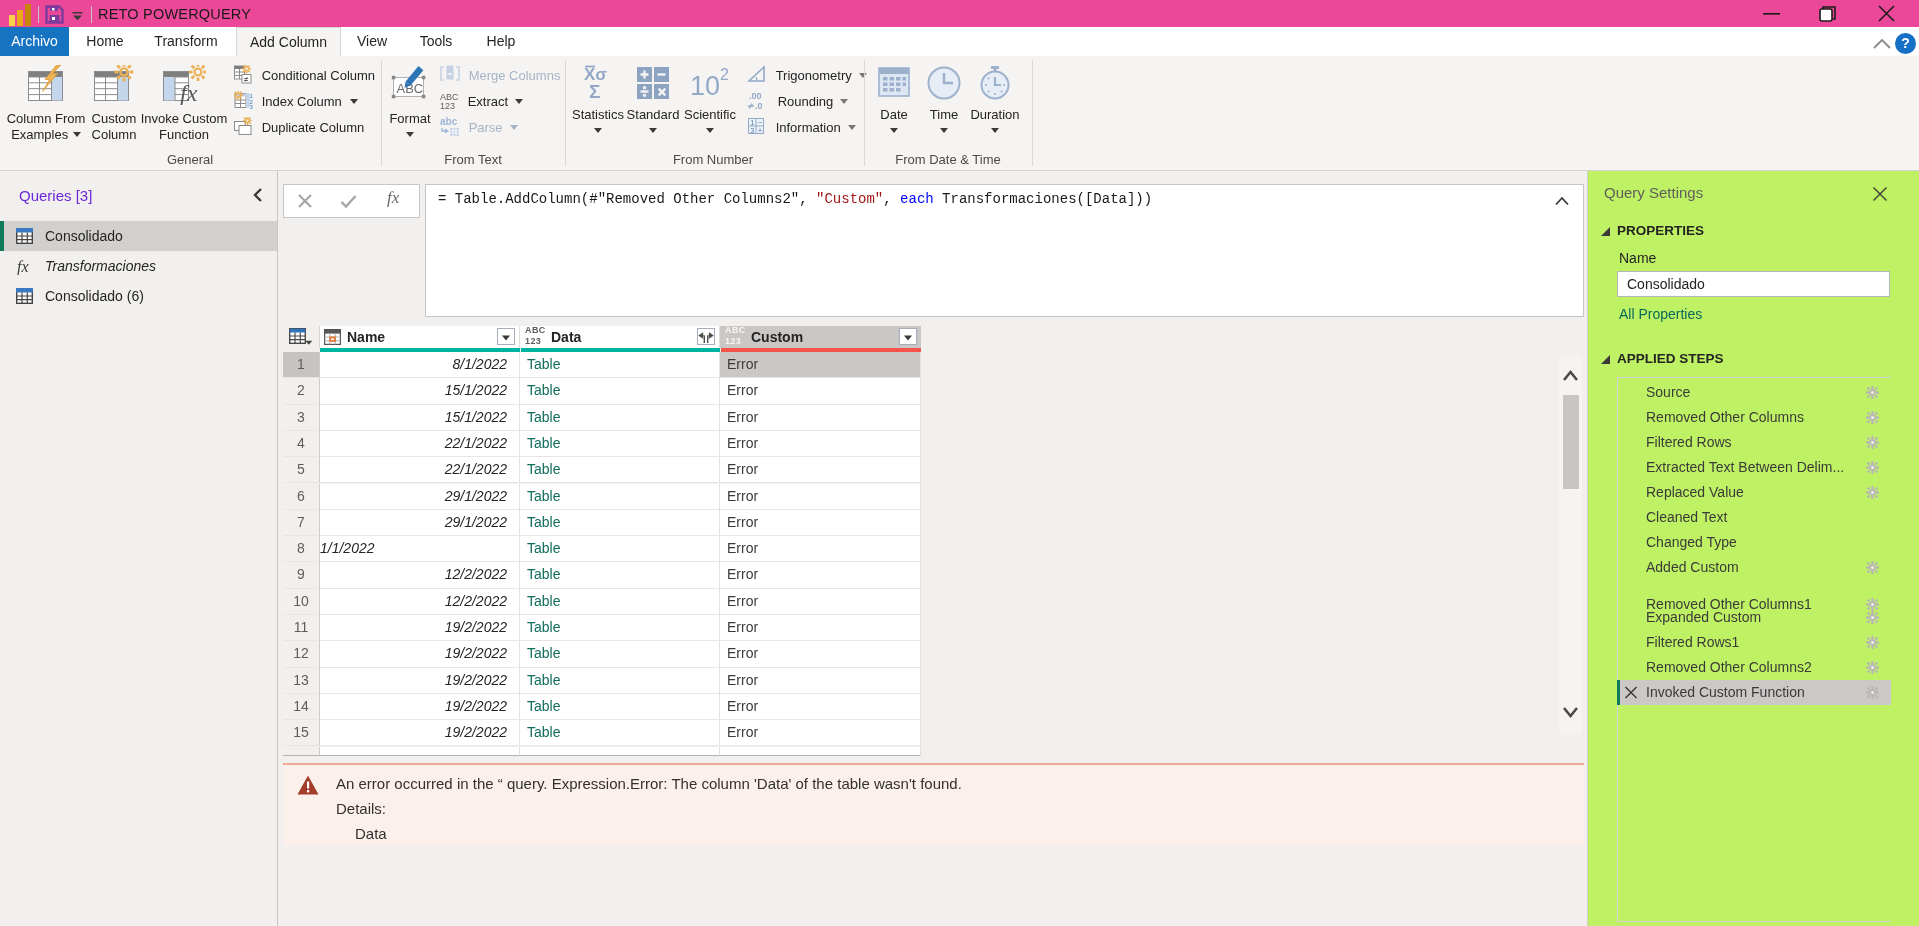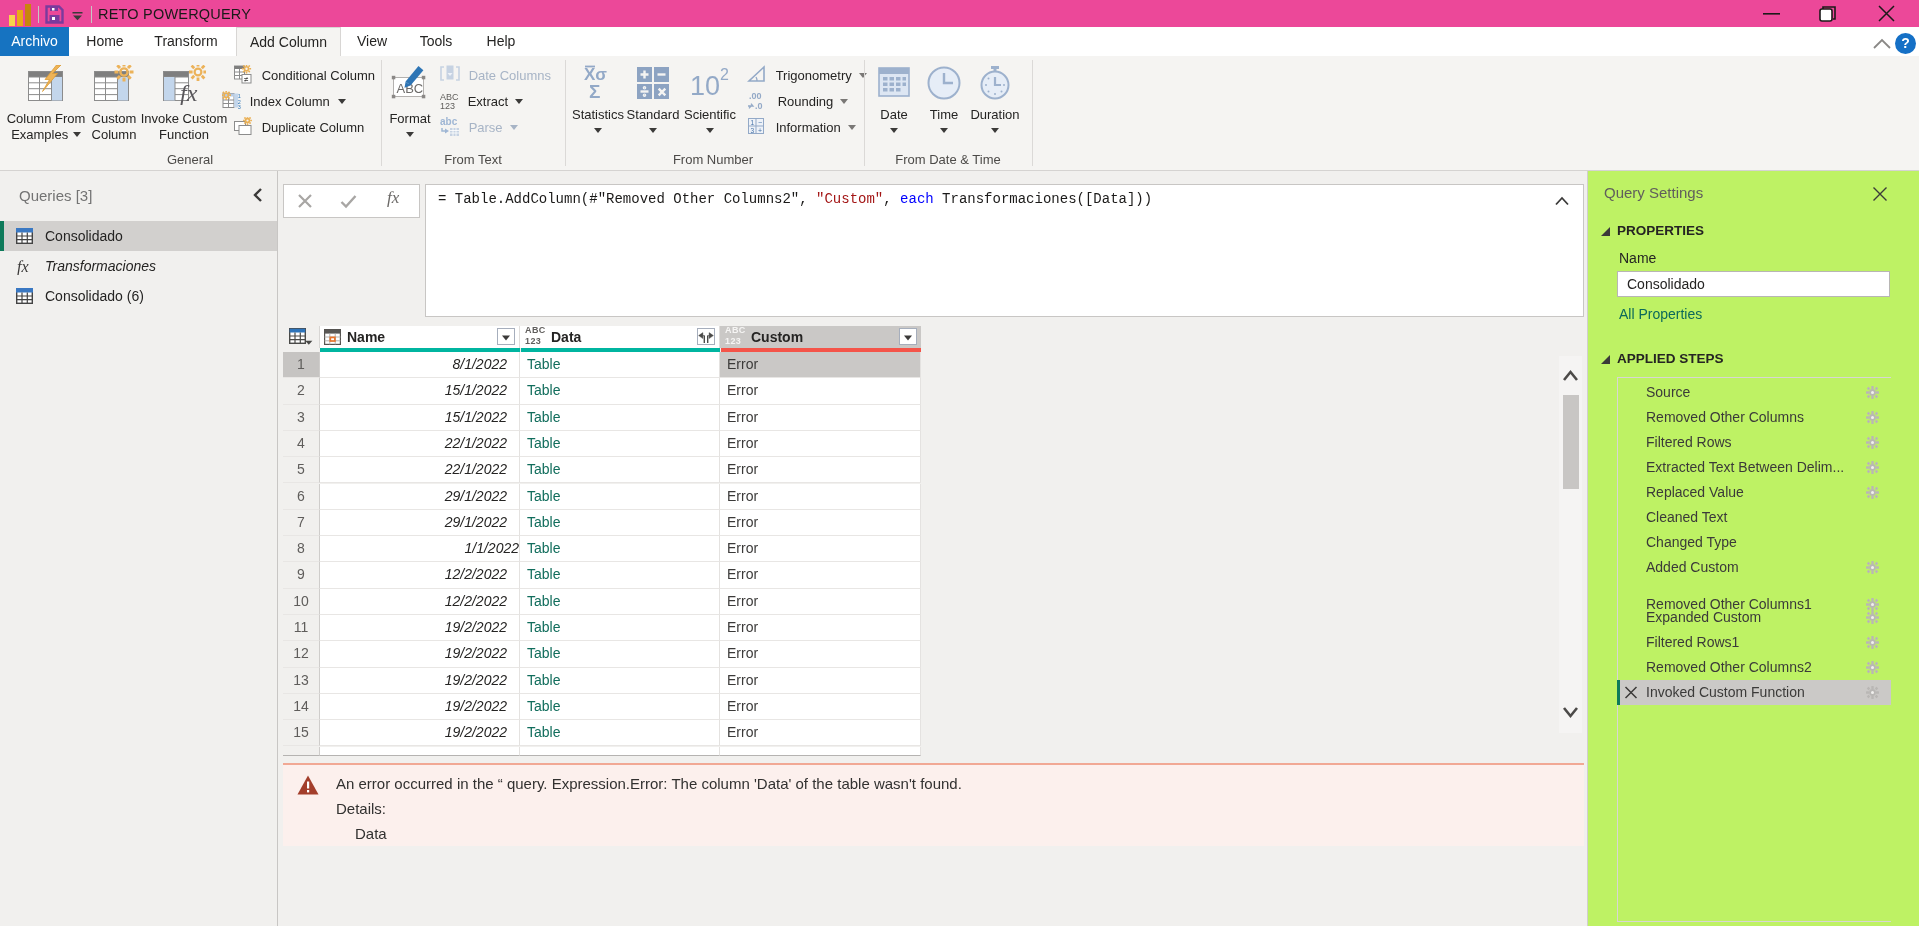--- a/index.html
+++ b/index.html
@@ -148,21 +148,21 @@
       <path d="M0.5 7 h10 M0.5 10.5 h10 M5.5 4 v10" stroke="#8c8c8c" fill="none"></path>
       <g transform="translate(12.5,3.8)" stroke="#eab055" stroke-width="1.6">
             <circle r="2" fill="none"></circle>
             <path d="M0 -4.6 V-2.8 M0 2.8 V4.6 M-4.6 0 H-2.8 M2.8 0 H4.6 M-3.3 -3.3 L-2 -2 M2 2 L3.3 3.3 M-3.3 3.3 L-2 2 M2 -2 L3.3 -3.3"></path>
           </g>
       <rect x="8" y="9.5" width="9" height="8.5" fill="#fff" stroke="#8c8c8c"></rect>
       <text x="10" y="16.5" font-size="8" fill="#3b3a39">≠</text>
     </svg>
     <span style="margin-left:5px">Conditional Column</span>
   </div>
-  <div class="smallrow" style="left:222px;top:35px">
+  <div class="smallrow" style="left:234px;top:35px">
     <svg width="19" height="19" viewBox="0 0 19 19">
       <rect x="1" y="2.5" width="11" height="14" fill="#fff" stroke="#8c8c8c"></rect>
       <rect x="1" y="2.5" width="11" height="3" fill="#b9cce4"></rect>
       <path d="M1 9 h11 M1 12.5 h11 M6.5 5.5 v11" stroke="#8c8c8c" fill="none"></path>
       <rect x="12.2" y="2.5" width="4" height="14" fill="#c3d6ec"></rect>
       <g transform="translate(4.2,4.2)" stroke="#eab055" stroke-width="1.7">
             <circle r="2.1" fill="none"></circle>
             <path d="M0 -4.8 V-3 M0 3 V4.8 M-4.8 0 H-3 M3 0 H4.8 M-3.4 -3.4 L-2.1 -2.1 M2.1 2.1 L3.4 3.4 M-3.4 3.4 L-2.1 2.1 M2.1 -2.1 L3.4 -3.4"></path>
           </g>
       <text x="17.2" y="7" font-size="5.5" fill="#2e75b5" text-anchor="middle">1</text>
@@ -201,21 +201,21 @@
       </g>
     </svg>
     <div class="lbl">Format<br><span class="caret" style="margin-left:0"></span></div>
   </div>
   <div class="smallrow" style="left:440px;top:9px">
     <svg width="20" height="19" viewBox="0 0 20 19">
       <path d="M4 2 h-3 v13 h3 M16 2 h3 v13 h-3" stroke="#c6d2e2" stroke-width="1.6" fill="none"></path>
       <rect x="6.5" y="0.5" width="7" height="14" fill="#c6d2e2"></rect>
       <path d="M7.5 8 l2.5 3 l2.5 -3 z" fill="#eef2f8"></path>
     </svg>
-    <span class="disabled" style="margin-left:5px">Date Columns</span>
+    <span class="disabled" style="margin-left:5px">Merge Columns</span>
   </div>
   <div class="smallrow" style="left:440px;top:35px">
     <svg width="20" height="19" viewBox="0 0 20 19">
       <text x="0" y="8.5" font-size="9" fill="#5f5d5b" font-family="Liberation Sans,sans-serif">ABC</text>
       <text x="0" y="18" font-size="9" fill="#5f5d5b" font-family="Liberation Sans,sans-serif">123</text>
     </svg>
     <span style="margin-left:4px">Extract</span><span class="caret" style="margin-left:7px"></span>
   </div>
   <div class="smallrow" style="left:440px;top:61px">
     <svg width="20" height="19" viewBox="0 0 20 19">
@@ -340,21 +340,21 @@
     <div class="lbl">Duration<br><span class="caret" style="margin-left:0"></span></div>
   </div>
   <div class="rgrouplabel" style="left:858px;width:180px">From Date &amp; Time</div>
   <div class="rsep" style="left:1032px"></div>
 </div>
 <svg class="abs" style="left:1872px;top:37px" width="20" height="14" viewBox="0 0 20 14">
       <path d="M2 11 L10 3 L18 11" fill="none" stroke="#8a8886" stroke-width="1.8"></path>
     </svg>
 <div class="abs" style="left:1895px;top:33px;width:21px;height:21px;border-radius:50%;background:#1570c6;color:#fff;text-align:center;line-height:21px;font-size:14px;font-weight:bold">?</div>
 <div id="leftpanel">
-  <div class="abs" style="left:19px;top:16px;font-size:15px;color:#737373">Queries [3]</div>
+  <div class="abs" style="left:19px;top:16px;font-size:15px;color:#6d28d9">Queries [3]</div>
   <svg class="abs" style="left:251px;top:16px" width="14" height="16" viewBox="0 0 14 16">
         <path d="M10 2 L4 8 L10 14" fill="none" stroke="#3b3a39" stroke-width="2.4"></path>
       </svg>
   <div class="qitem" style="top:50px;background:#d2d0ce">
     <div class="abs" style="left:0;top:0;width:4px;height:30px;background:#0e7a5a"></div>
     <svg class="abs" style="left:16px;top:7px" width="17" height="16" viewBox="0 0 17 16">
       <rect x="0.7" y="0.7" width="15.6" height="14.6" fill="#fff" stroke="#444" stroke-width="1.4"></rect>
       <rect x="0" y="0" width="17" height="4.5" fill="#3a78c2"></rect>
       <path d="M0.7 8 h15.6 M0.7 11.6 h15.6 M6 4.5 v10.8 M11.3 4.5 v10.8" stroke="#444" stroke-width="1.2"></path>
     </svg>
@@ -459,21 +459,21 @@
 <div class="cell" style="left:437px;top:131.2px;width:201px;height:26.3px;padding-left:7px;color:#3b3a39;">Error</div>
 <div class="cell numcell" style="left:0;top:157.5px;width:37px;height:26.3px;">6</div>
 <div class="cell" style="left:37px;top:157.5px;width:200px;height:26.3px;text-align:right;padding-right:12px;font-style:italic">29/1/2022</div>
 <div class="cell" style="left:237px;top:157.5px;width:200px;height:26.3px;padding-left:7px;color:#116d5c">Table</div>
 <div class="cell" style="left:437px;top:157.5px;width:201px;height:26.3px;padding-left:7px;color:#3b3a39;">Error</div>
 <div class="cell numcell" style="left:0;top:183.8px;width:37px;height:26.3px;">7</div>
 <div class="cell" style="left:37px;top:183.8px;width:200px;height:26.3px;text-align:right;padding-right:12px;font-style:italic">29/1/2022</div>
 <div class="cell" style="left:237px;top:183.8px;width:200px;height:26.3px;padding-left:7px;color:#116d5c">Table</div>
 <div class="cell" style="left:437px;top:183.8px;width:201px;height:26.3px;padding-left:7px;color:#3b3a39;">Error</div>
 <div class="cell numcell" style="left:0;top:210.1px;width:37px;height:26.3px;">8</div>
-<div class="cell" style="left:37px;top:210.1px;width:200px;height:26.3px;text-align:right;padding-right:0;font-style:italic">1/1/2022</div>
+<div class="cell" style="left:37px;top:210.1px;width:200px;height:26.3px;padding-right:8px;font-style:italic">1/1/2022</div>
 <div class="cell" style="left:237px;top:210.1px;width:200px;height:26.3px;padding-left:7px;color:#116d5c">Table</div>
 <div class="cell" style="left:437px;top:210.1px;width:201px;height:26.3px;padding-left:7px;color:#3b3a39;">Error</div>
 <div class="cell numcell" style="left:0;top:236.4px;width:37px;height:26.3px;">9</div>
 <div class="cell" style="left:37px;top:236.4px;width:200px;height:26.3px;text-align:right;padding-right:12px;font-style:italic">12/2/2022</div>
 <div class="cell" style="left:237px;top:236.4px;width:200px;height:26.3px;padding-left:7px;color:#116d5c">Table</div>
 <div class="cell" style="left:437px;top:236.4px;width:201px;height:26.3px;padding-left:7px;color:#3b3a39;">Error</div>
 <div class="cell numcell" style="left:0;top:262.7px;width:37px;height:26.3px;">10</div>
 <div class="cell" style="left:37px;top:262.7px;width:200px;height:26.3px;text-align:right;padding-right:12px;font-style:italic">12/2/2022</div>
 <div class="cell" style="left:237px;top:262.7px;width:200px;height:26.3px;padding-left:7px;color:#116d5c">Table</div>
 <div class="cell" style="left:437px;top:262.7px;width:201px;height:26.3px;padding-left:7px;color:#3b3a39;">Error</div>

